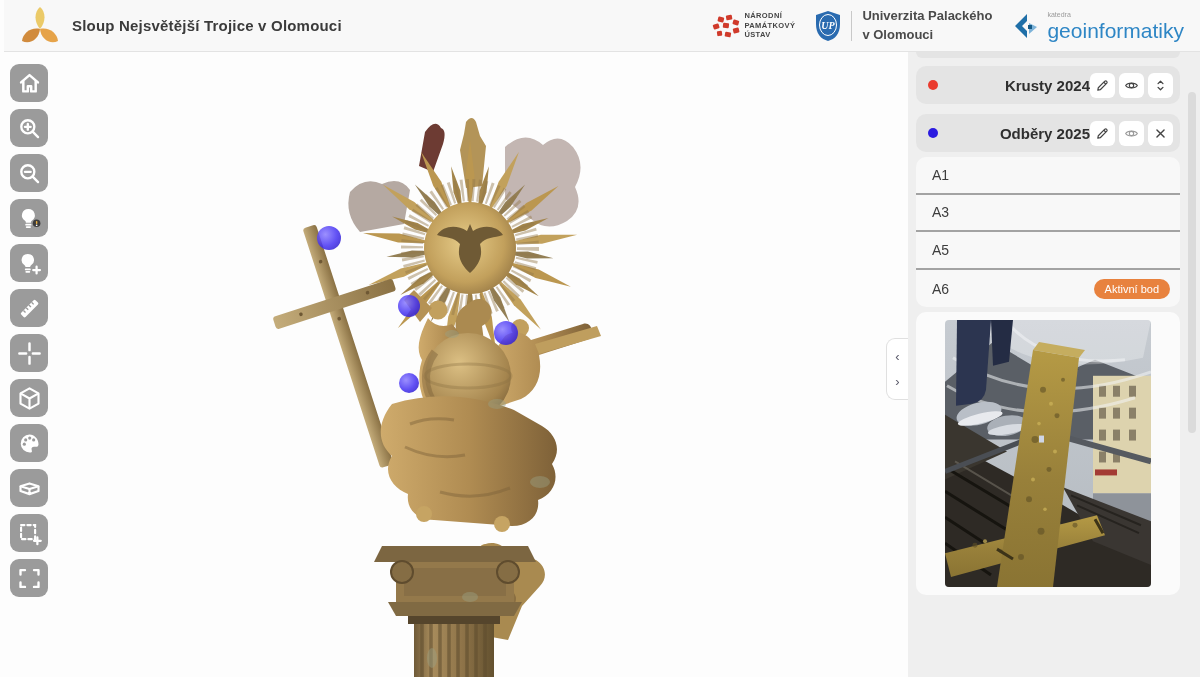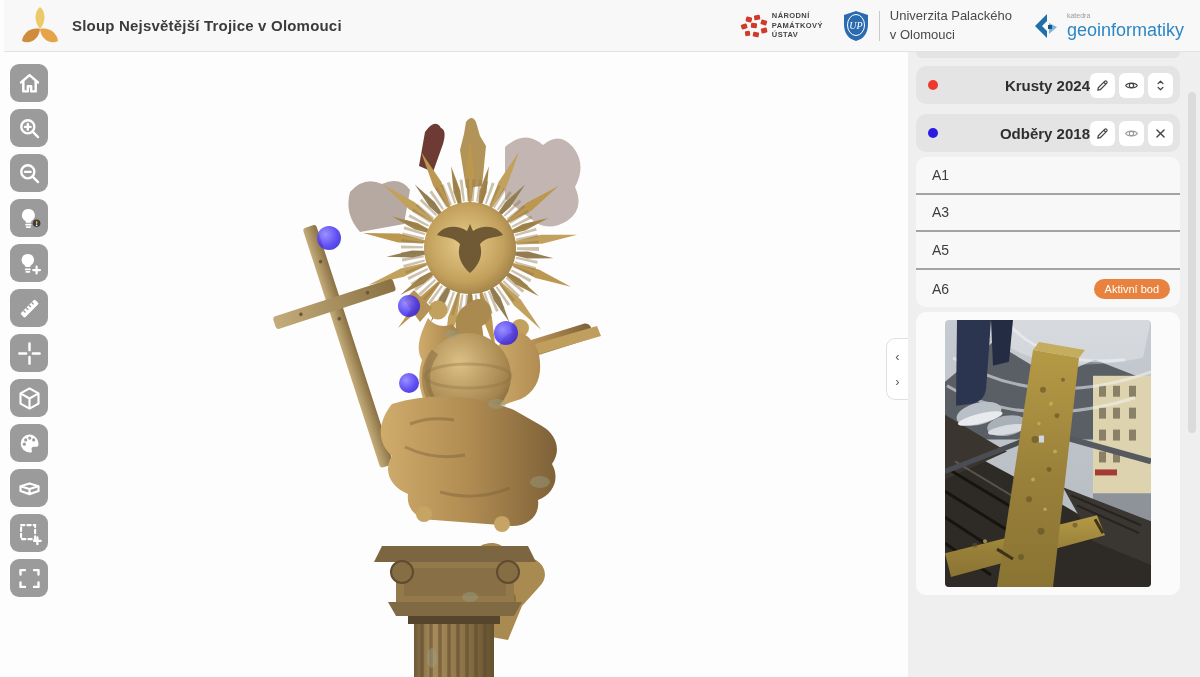--- a/index.html
+++ b/index.html
@@ -7,27 +7,27 @@
   body { font-family:"Liberation Sans", sans-serif; background:#fdfdfd; position:relative; }
 
   
   .app-header{ position:absolute; top:0; left:4px; right:0; height:52px; background:#f8f8f8;
     border-bottom:1px solid #e3e3e3; display:flex; align-items:center; padding:16px 16px; z-index:6;}
   .brand-logo{ width:40px; height:42px; flex:0 0 auto;}
   .app-title{ margin-left:12px; font-size:15px; font-weight:bold; color:#3b3b3b; letter-spacing:.2px;}
   .partners{ margin-left:auto; display:flex; align-items:center; gap:20px;}
   .npu{ display:flex; align-items:center; gap:3px;}
   .npu-text{ font-size:7.5px; font-weight:bold; color:#454545; line-height:1.3; letter-spacing:.4px;}
-  .upol{ display:flex; align-items:center; gap:10px;}
+  .upol{ display:flex; align-items:center; gap:10px;font-weight:bold;}
   .upol-divider{ width:1px; height:30px; background:#c9c9c9;}
   .upol-text{ font-size:13px; color:#4a4a4a; line-height:1.4;}
   .geo{ display:flex; align-items:center; gap:7px;}
   .geo-text{ line-height:1;}
   .geo-small{ display:block; font-size:7px; color:#9a9a9a; margin-bottom:2px;}
-  .geo-name{ font-size:18px; color:#2e86c5;}
+  .geo-name{ font-size:21px; color:#2e86c5;}
 
   
   .toolbar{ position:absolute; left:10px; top:64px; display:flex; flex-direction:column; gap:7px; z-index:5;}
   .tool-btn{ width:38px; height:38px; border-radius:9px; background:#9b9b9b; border:none; padding:0;
     display:flex; align-items:center; justify-content:center; cursor:pointer;}
   .tool-btn svg{ width:27px; height:27px; display:block;}
 
   
   .viewer{ position:absolute; top:52px; left:0; right:292px; bottom:0; background:#fdfdfd;}
   .statue-svg{ position:absolute; inset:0; width:100%; height:100%;}
@@ -373,21 +373,21 @@
       <button class="action-btn">
         <svg viewBox="0 0 16 16" fill="none" stroke="#444" stroke-width="1.4" stroke-linecap="round" stroke-linejoin="round">
           <path d="M5.4,6 L8,3.4 L10.6,6 M5.4,10 L8,12.6 L10.6,10"></path>
         </svg>
       </button>
     </span>
   </div>
 
   <div class="layer-card second">
     <span class="layer-dot dot-blue"></span>
-    <span class="layer-label">Odběry 2018</span>
+    <span class="layer-label">Odběry 2025</span>
     <span class="layer-actions">
       <button class="action-btn">
         <svg viewBox="0 0 16 16" fill="none" stroke="#444" stroke-width="1.3" stroke-linejoin="round">
           <path d="M3,13 L3.5,10.4 L10.5,3.4 a1.5,1.5 0 0 1 2.1,2.1 L5.6,12.5 Z"></path>
             <path d="M9.4,4.5 l2.1,2.1"></path>
         </svg>
       </button>
       <button class="action-btn">
         <svg viewBox="0 0 16 16" fill="none" stroke="#9a9a9a" stroke-width="1.2">
           <path d="M1.8,8 C3.8,4.6 12.2,4.6 14.2,8 C12.2,11.4 3.8,11.4 1.8,8 Z"></path>

